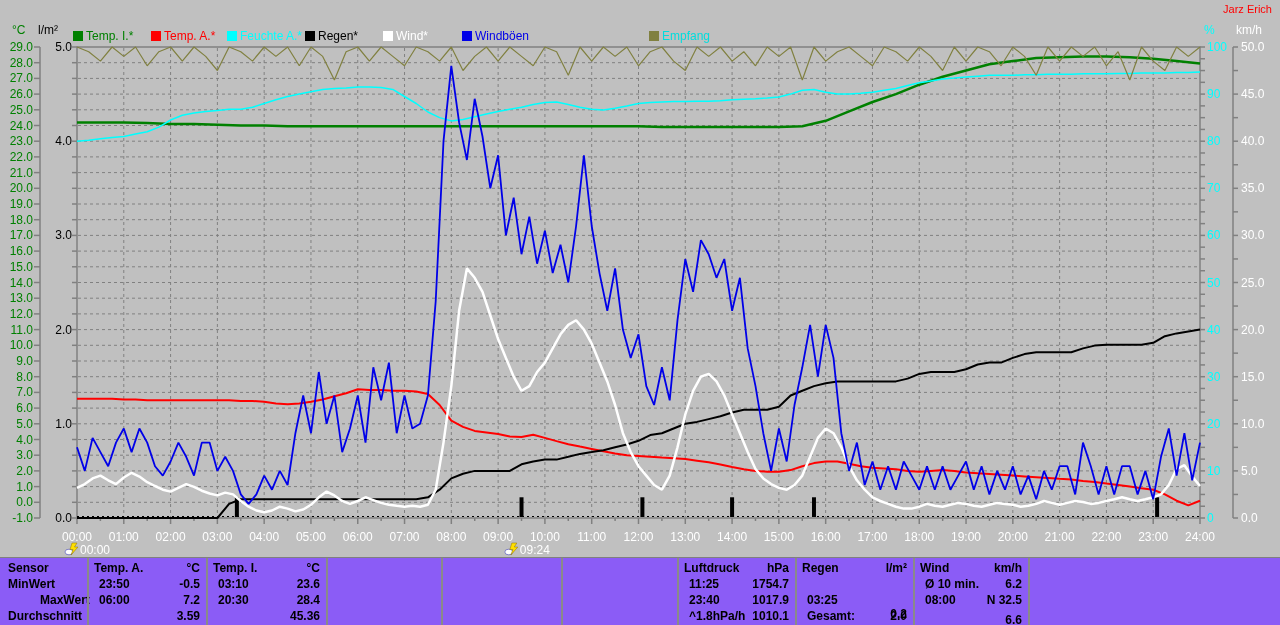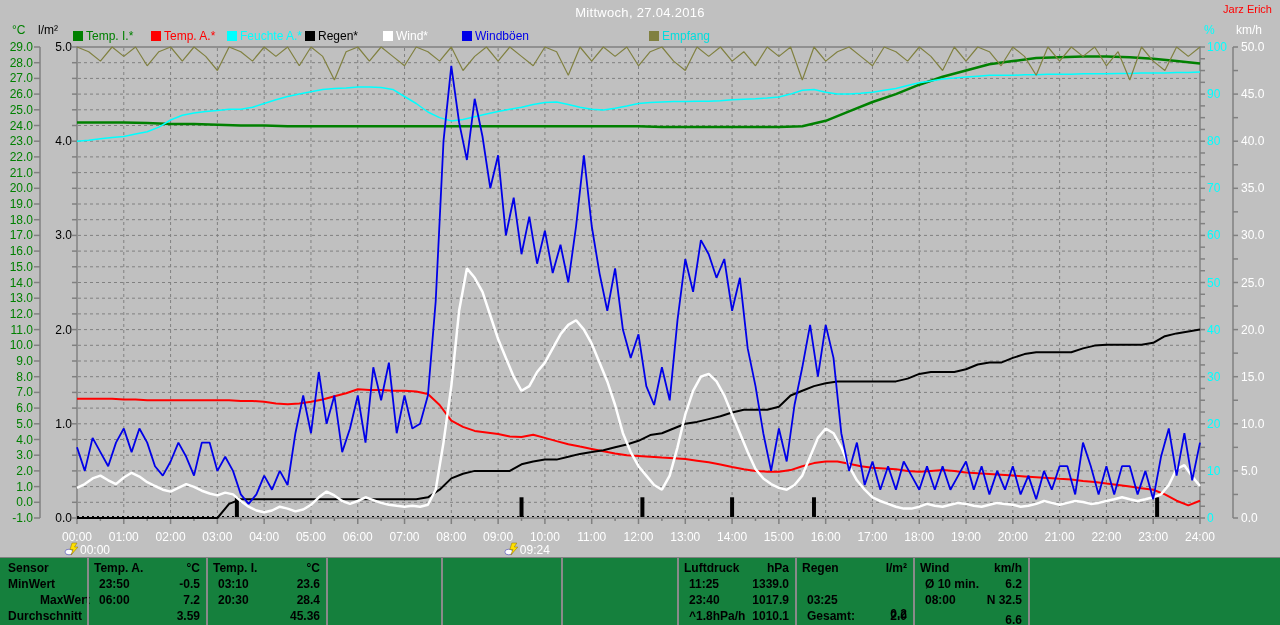--- a/index.html
+++ b/index.html
@@ -8,30 +8,29 @@
   .screen *{box-sizing:border-box;}
   .title{position:absolute;top:5px;left:0;width:100%;text-align:center;color:#ffffff;font-size:13px;letter-spacing:.3px;}
   .watermark{position:absolute;top:3px;right:8px;color:#ff0000;font-size:11px;}
   .unit{position:absolute;top:23px;font-size:12px;}
   .unit-c{left:12px;color:#008000;}
   .unit-lm{left:38px;color:#000000;}
   .unit-pct{left:1204px;color:#00ffff;}
   .unit-kmh{left:1236px;color:#ffffff;}
   svg{position:absolute;top:0;left:0;}
   svg text{font-family:"Liberation Sans",sans-serif;}
-  .stats{position:absolute;top:557px;left:0;width:1280px;height:68px;background:#15803d;
+  .stats{position:absolute;top:557px;left:0;width:1280px;height:68px;background:#8b5cf6;
          border-top:1px solid #808080;font-size:12px;font-weight:bold;color:#000;}
   .stats .cell{position:absolute;white-space:nowrap;line-height:14px;}
   .stats .sep{position:absolute;top:0;bottom:0;width:2px;background:#8a8a8a;}
 </style>
 </head>
 <body>
 
 <div class="screen">
-  <div class="title">Mittwoch, 27.04.2016</div>
   <div class="watermark">Jarz Erich</div>
   <div class="unit unit-c">°C</div>
   <div class="unit unit-lm">l/m²</div>
   <div class="unit unit-pct">%</div>
   <div class="unit unit-kmh">km/h</div>
   <svg width="1280" height="557" viewBox="0 0 1280 557">
       <g stroke="#808080" stroke-width="1" stroke-dasharray="3,3">
         <line x1="78" y1="62.7" x2="1199" y2="62.7"></line>
         <line x1="78" y1="78.4" x2="1199" y2="78.4"></line>
         <line x1="78" y1="94.1" x2="1199" y2="94.1"></line>
@@ -421,21 +420,21 @@
       <div class="cell" style="top: 3px; left: 213px;">Temp. I.</div>
       <div class="cell" style="top: 3px; left: 260px; width: 60px; text-align: right;">°C</div>
       <div class="cell" style="top: 19px; left: 218px;">03:10</div>
       <div class="cell" style="top: 19px; left: 250px; width: 70px; text-align: right;">23.6</div>
       <div class="cell" style="top: 35px; left: 218px;">20:30</div>
       <div class="cell" style="top: 35px; left: 250px; width: 70px; text-align: right;">28.4</div>
       <div class="cell" style="top: 51px; left: 250px; width: 70px; text-align: right;">45.36</div>
       <div class="cell" style="top: 3px; left: 684px;">Luftdruck</div>
       <div class="cell" style="top: 3px; left: 729px; width: 60px; text-align: right;">hPa</div>
       <div class="cell" style="top: 19px; left: 689px;">11:25</div>
-      <div class="cell" style="top: 19px; left: 719px; width: 70px; text-align: right;">1339.0</div>
+      <div class="cell" style="top: 19px; left: 719px; width: 70px; text-align: right;">1754.7</div>
       <div class="cell" style="top: 35px; left: 689px;">23:40</div>
       <div class="cell" style="top: 35px; left: 719px; width: 70px; text-align: right;">1017.9</div>
       <div class="cell" style="top: 51px; left: 689px;">^1.8hPa/h</div>
       <div class="cell" style="top: 51px; left: 719px; width: 70px; text-align: right;">1010.1</div>
       <div class="cell" style="top: 3px; left: 802px;">Regen</div>
       <div class="cell" style="top: 3px; left: 847px; width: 60px; text-align: right;">l/m²</div>
       <div class="cell" style="top: 35px; left: 807px;">03:25</div>
       <div class="cell" style="top: 35px; left: 837px; width: 70px; text-align: right; margin-top: 14px;">0.2</div>
       <div class="cell" style="top: 51px; left: 807px;">Gesamt:</div>
       <div class="cell" style="top: 51px; left: 837px; width: 70px; text-align: right;">2.0</div>

